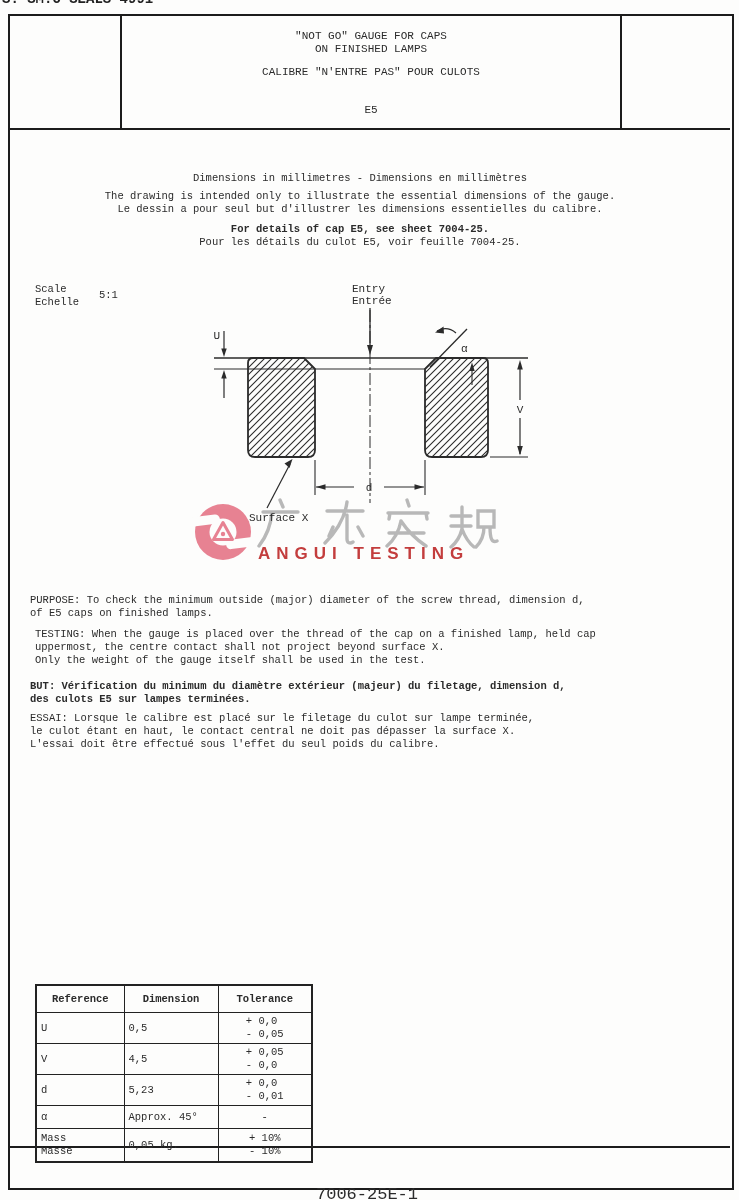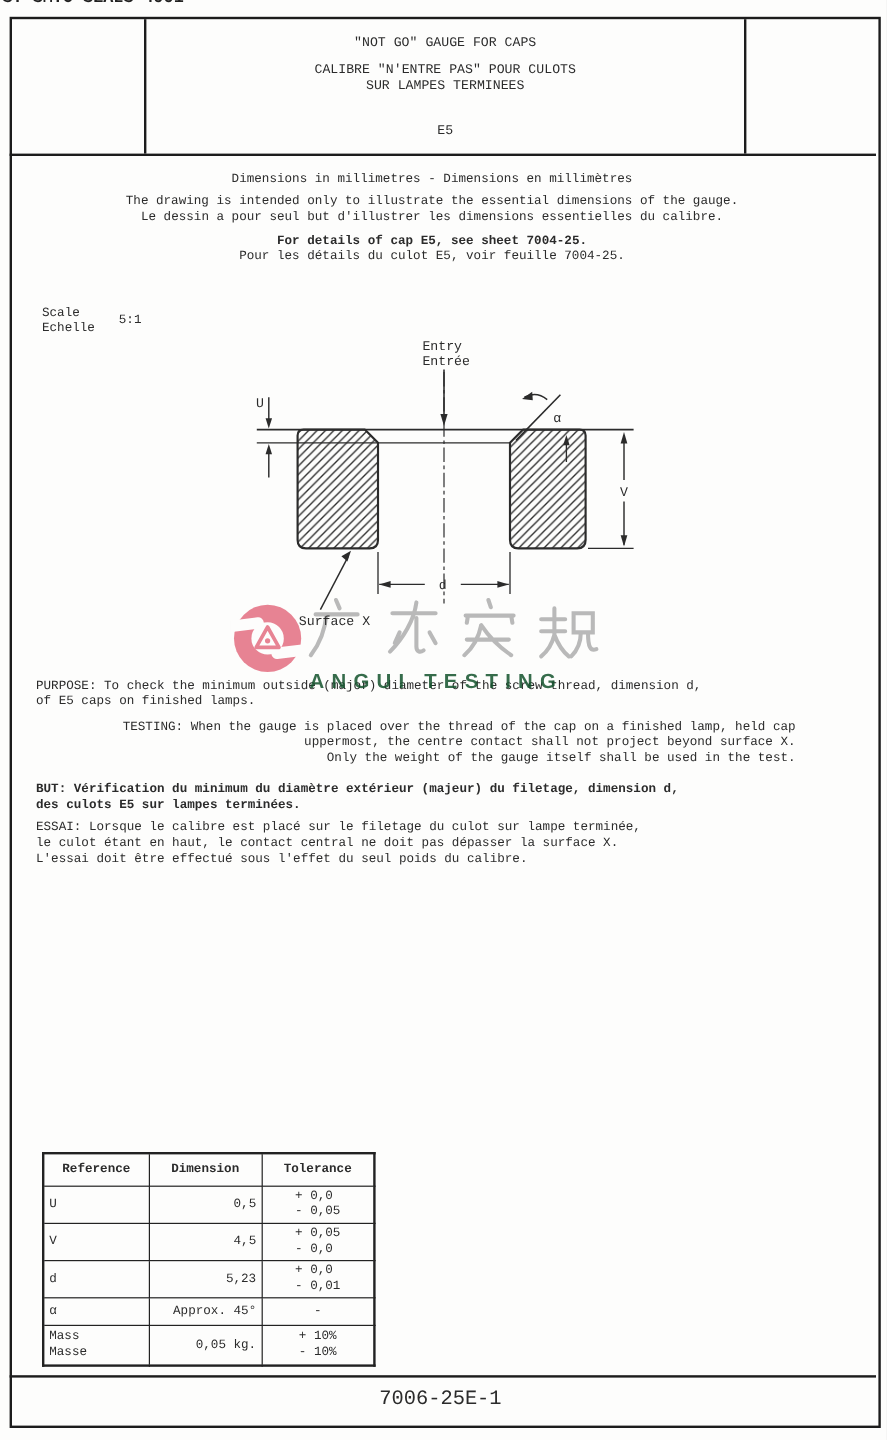--- a/index.html
+++ b/index.html
@@ -1,39 +1,39 @@
 <!DOCTYPE html>
 <html><head>
 <meta charset="utf-8">
 <style>
   html,body{margin:0;padding:0;background:#e8e8e8;}
   .page{position:relative;width:739px;height:1200px;background:#fdfdfc;margin:0 auto;overflow:hidden;
         font-family:"Liberation Mono","DejaVu Sans Mono",monospace;color:#2b2b2b;}
   .line{position:absolute;background:#1c1c1c;}
   .t{position:absolute;font:10.5px/13px "Liberation Mono","DejaVu Sans Mono",monospace;
-     color:#2b2b2b;white-space:pre-line;}
+     color:#2b2b2b;white-space:pre-line;margin-top:28px;}
   .c{text-align:center;}
   .hdr{font-size:11px;}
   .topclip{position:absolute;left:2px;top:0;width:280px;height:9px;overflow:hidden;}
   .topclip span{display:block;margin-top:-9px;font:bold 14px "Liberation Mono","DejaVu Sans Mono",monospace;color:#222;}
   .frame{position:absolute;left:8px;top:14px;width:722px;height:1172px;border:2px solid #1c1c1c;}
   svg.draw{position:absolute;left:185px;top:278px;z-index:2;}
   svg.draw text{font-family:"Liberation Mono","DejaVu Sans Mono",monospace;font-size:11px;fill:#2b2b2b;}
   .wm{position:absolute;left:192px;top:497px;width:340px;height:78px;z-index:1;}
   .wm-logo{position:absolute;left:0;top:3px;}
   .wm-cn{position:absolute;left:62px;top:0;}
-  .wm-en{position:absolute;left:66px;top:61px;font-family:"Liberation Sans","DejaVu Sans",sans-serif;
-         font-weight:bold;font-size:17px;letter-spacing:6px;color:#14532d;opacity:.85;}
-  table.spec{position:absolute;left:35px;top:960px;border-collapse:collapse;border:2px solid #222;
+  .wm-en{position:absolute;left:66px;top:47px;font-family:"Liberation Sans","DejaVu Sans",sans-serif;
+         font-weight:bold;font-size:17px;letter-spacing:6px;color:#b91c1c;opacity:.85;}
+  table.spec{position:absolute;left:35px;top:984px;border-collapse:collapse;border:2px solid #222;
              font:10.5px/13px "Liberation Mono","DejaVu Sans Mono",monospace;color:#2b2b2b;padding-left:24px;}
   table.spec th,table.spec td{border:1.5px solid #222;padding:2px 4px;white-space:pre-line;}
   table.spec th{font-weight:bold;height:22px;}
   col.c1{width:88px;}col.c2{width:94px;}col.c3{width:94px;}
   td.ref{text-align:left;padding-left:9px;}
-  td.dim{text-align:right;}
+  td.dim{text-align:left;}
   td.tol{text-align:center;}
   td.tol span{display:inline-block;text-align:left;}
   tr.r1 td{height:24px;}tr.r2 td{height:25px;}tr.r3 td{height:25px;}tr.r4 td{height:18px;}tr.r5 td{height:28px;}
 </style>
 </head>
 <body>
 
 <div class="page">
 
   <div class="topclip">
@@ -41,22 +41,22 @@
   </div>
 
   <div class="frame"></div>
   <div class="line" style="left:8px;top:128px;width:722px;height:2px;"></div>
   <div class="line" style="left:8px;top:1146px;width:722px;height:2px;"></div>
   <div class="line" style="left:120px;top:16px;width:2px;height:112px;"></div>
   <div class="line" style="left:620px;top:16px;width:2px;height:112px;"></div>
 
   <div style="position:absolute;left:122px;top:30px;width:498px;">
     <div class="c hdr" style="line-height:13px;">"NOT GO" GAUGE FOR CAPS</div>
+    <div class="c hdr" style="line-height:13px;">ON FINISHED LAMPS</div>
     <div class="c hdr" style="line-height:13px;margin-top:10px;">CALIBRE "N'ENTRE PAS" POUR CULOTS</div>
-    <div class="c hdr" style="line-height:13px;">SUR LAMPES TERMINEES</div>
     <div class="c hdr" style="line-height:13px;margin-top:25px;">E5</div>
   </div>
 
   <div class="t c" style="left:10px;top:144px;width:700px;">Dimensions in millimetres - Dimensions en millimètres</div>
   <div class="t c" style="left:10px;top:162px;width:700px;">The drawing is intended only to illustrate the essential dimensions of the gauge.</div>
   <div class="t c" style="left:10px;top:175px;width:700px;">Le dessin a pour seul but d'illustrer les dimensions essentielles du calibre.</div>
   <div class="t c" style="left:10px;top:195px;width:700px;font-weight:bold;">For details of cap E5, see sheet 7004-25.</div>
   <div class="t c" style="left:10px;top:208px;width:700px;">Pour les détails du culot E5, voir feuille 7004-25.</div>
 
   <div class="t" style="left:35px;top:255px;">Scale</div>
@@ -157,21 +157,21 @@
 
     <g>
       <line x1="267" y1="508" x2="290" y2="464" stroke="#2b2b2b" stroke-width="1.2"></line>
       <polygon points="292.5,459 284.5,463.5 289.5,468" fill="#2b2b2b"></polygon>
       <text x="249" y="521">Surface X</text>
     </g>
   </svg>
 
   <div class="t" style="left:30px;top:566px;width:640px;">PURPOSE: To check the minimum outside (major) diameter of the screw thread, dimension d,
 of E5 caps on finished lamps.</div>
-  <div class="t" style="left:23px;top:600px;width:640px;text-align:right;">TESTING: When the gauge is placed over the thread of the cap on a finished lamp, held cap
+  <div class="t" style="left:35px;top:600px;width:640px;">TESTING: When the gauge is placed over the thread of the cap on a finished lamp, held cap
 uppermost, the centre contact shall not project beyond surface X.
 Only the weight of the gauge itself shall be used in the test.</div>
   <div class="t" style="left:30px;top:652px;width:640px;font-weight:bold;">BUT: Vérification du minimum du diamètre extérieur (majeur) du filetage, dimension d,
 des culots E5 sur lampes terminées.</div>
   <div class="t" style="left:30px;top:684px;width:640px;">ESSAI: Lorsque le calibre est placé sur le filetage du culot sur lampe terminée,
 le culot étant en haut, le contact central ne doit pas dépasser la surface X.
 L'essai doit être effectué sous l'effet du seul poids du calibre.</div>
 
   <table class="spec">
     <colgroup>

